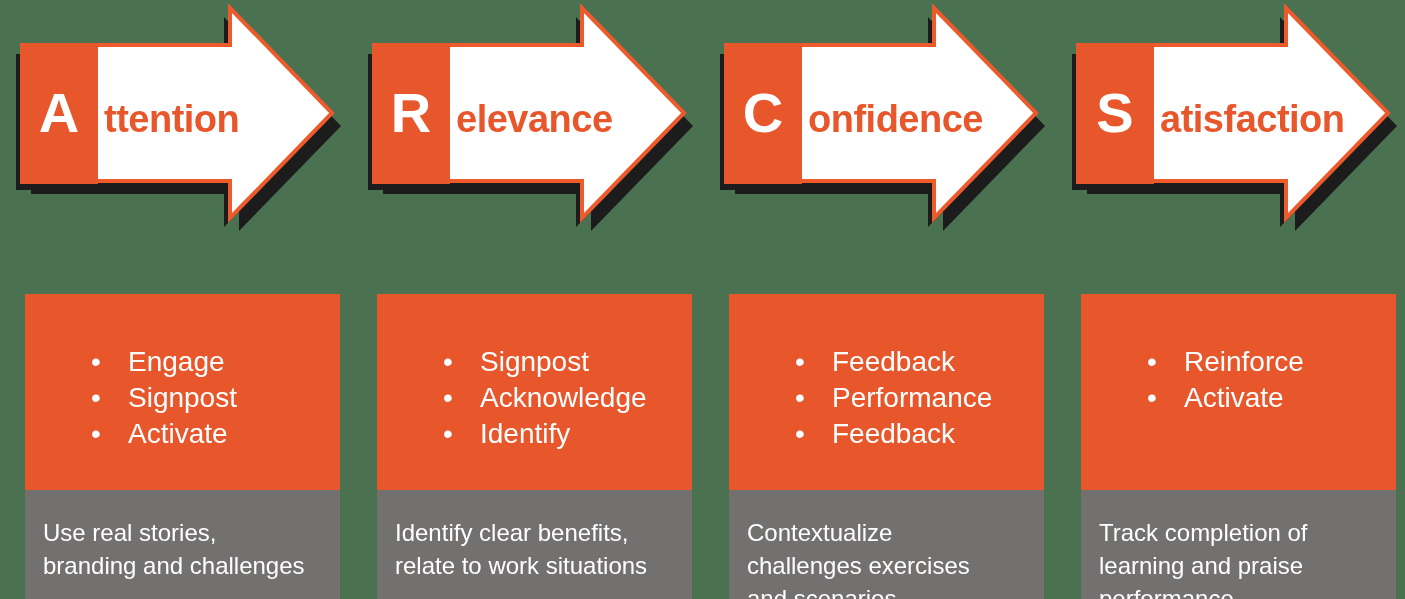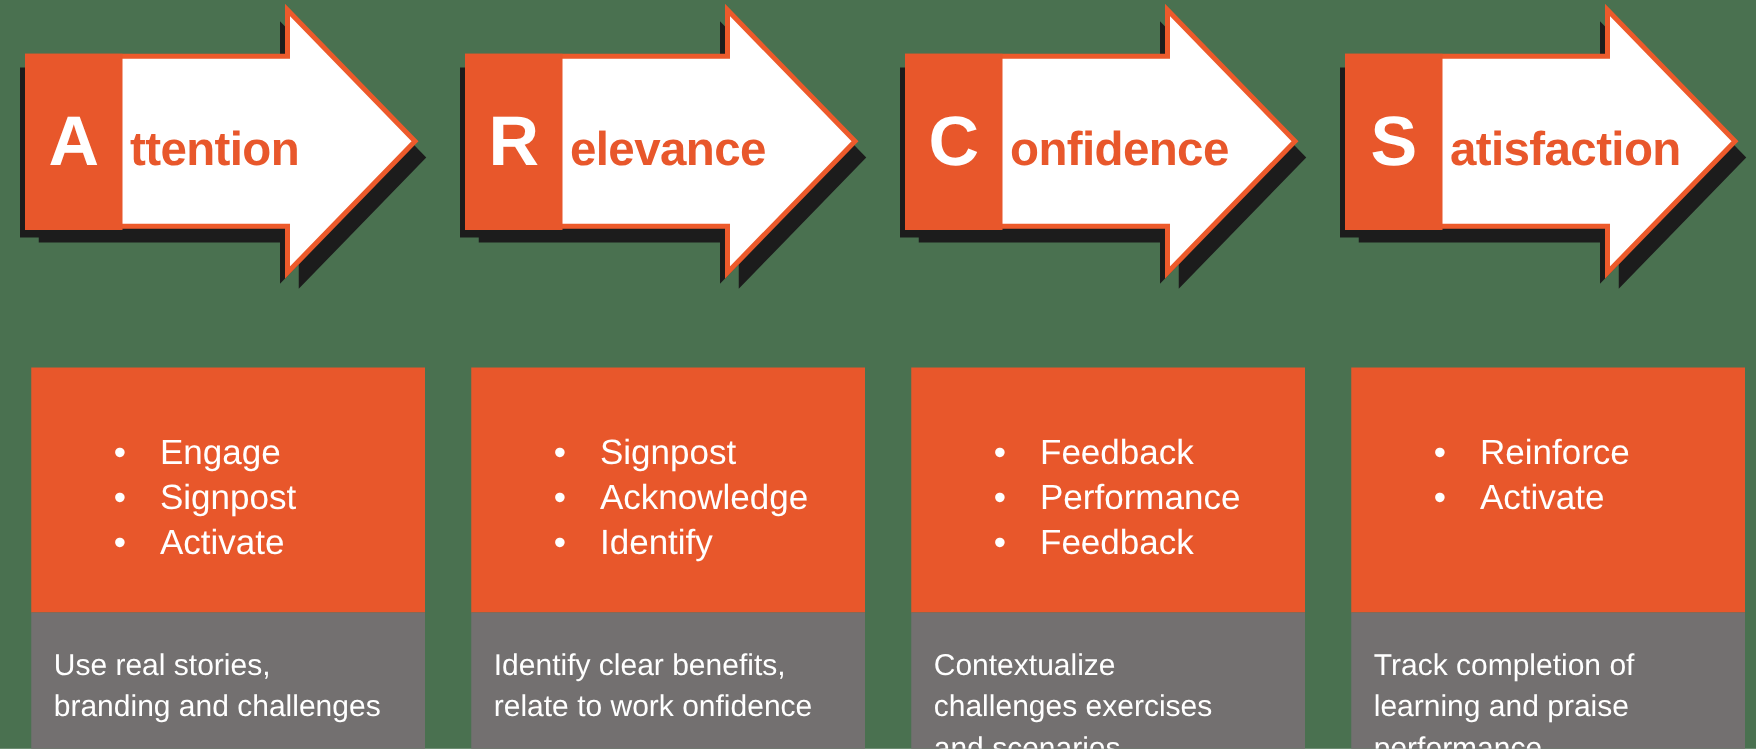--- a/index.html
+++ b/index.html
@@ -72,21 +72,21 @@
       </div>
       <div class="bullets-box">
         <ul>
           <li>Signpost</li>
           <li>Acknowledge</li>
           <li>Identify</li>
         </ul>
       </div>
       <div class="desc-box">
         <p>Identify clear benefits,
-relate to work onfidence</p>
+relate to work situations</p>
       </div>
     </div>
 
     <div class="column">
       <div class="arrow-wrap">
         <svg viewBox="0 0 340 230">
           <polygon class="arrow-shadow" transform="translate(-6,9)" points="2,39 210,39 210,2 312,107 210,212 210,175 2,175"></polygon>
           <polygon class="arrow-shadow" transform="translate(9,13)" points="2,39 210,39 210,2 312,107 210,212 210,175 2,175"></polygon>
           <polygon class="arrow-body" points="2,39 210,39 210,2 312,107 210,212 210,175 2,175"></polygon>
           <rect class="letter-block" x="0" y="37" width="78" height="141"></rect>

